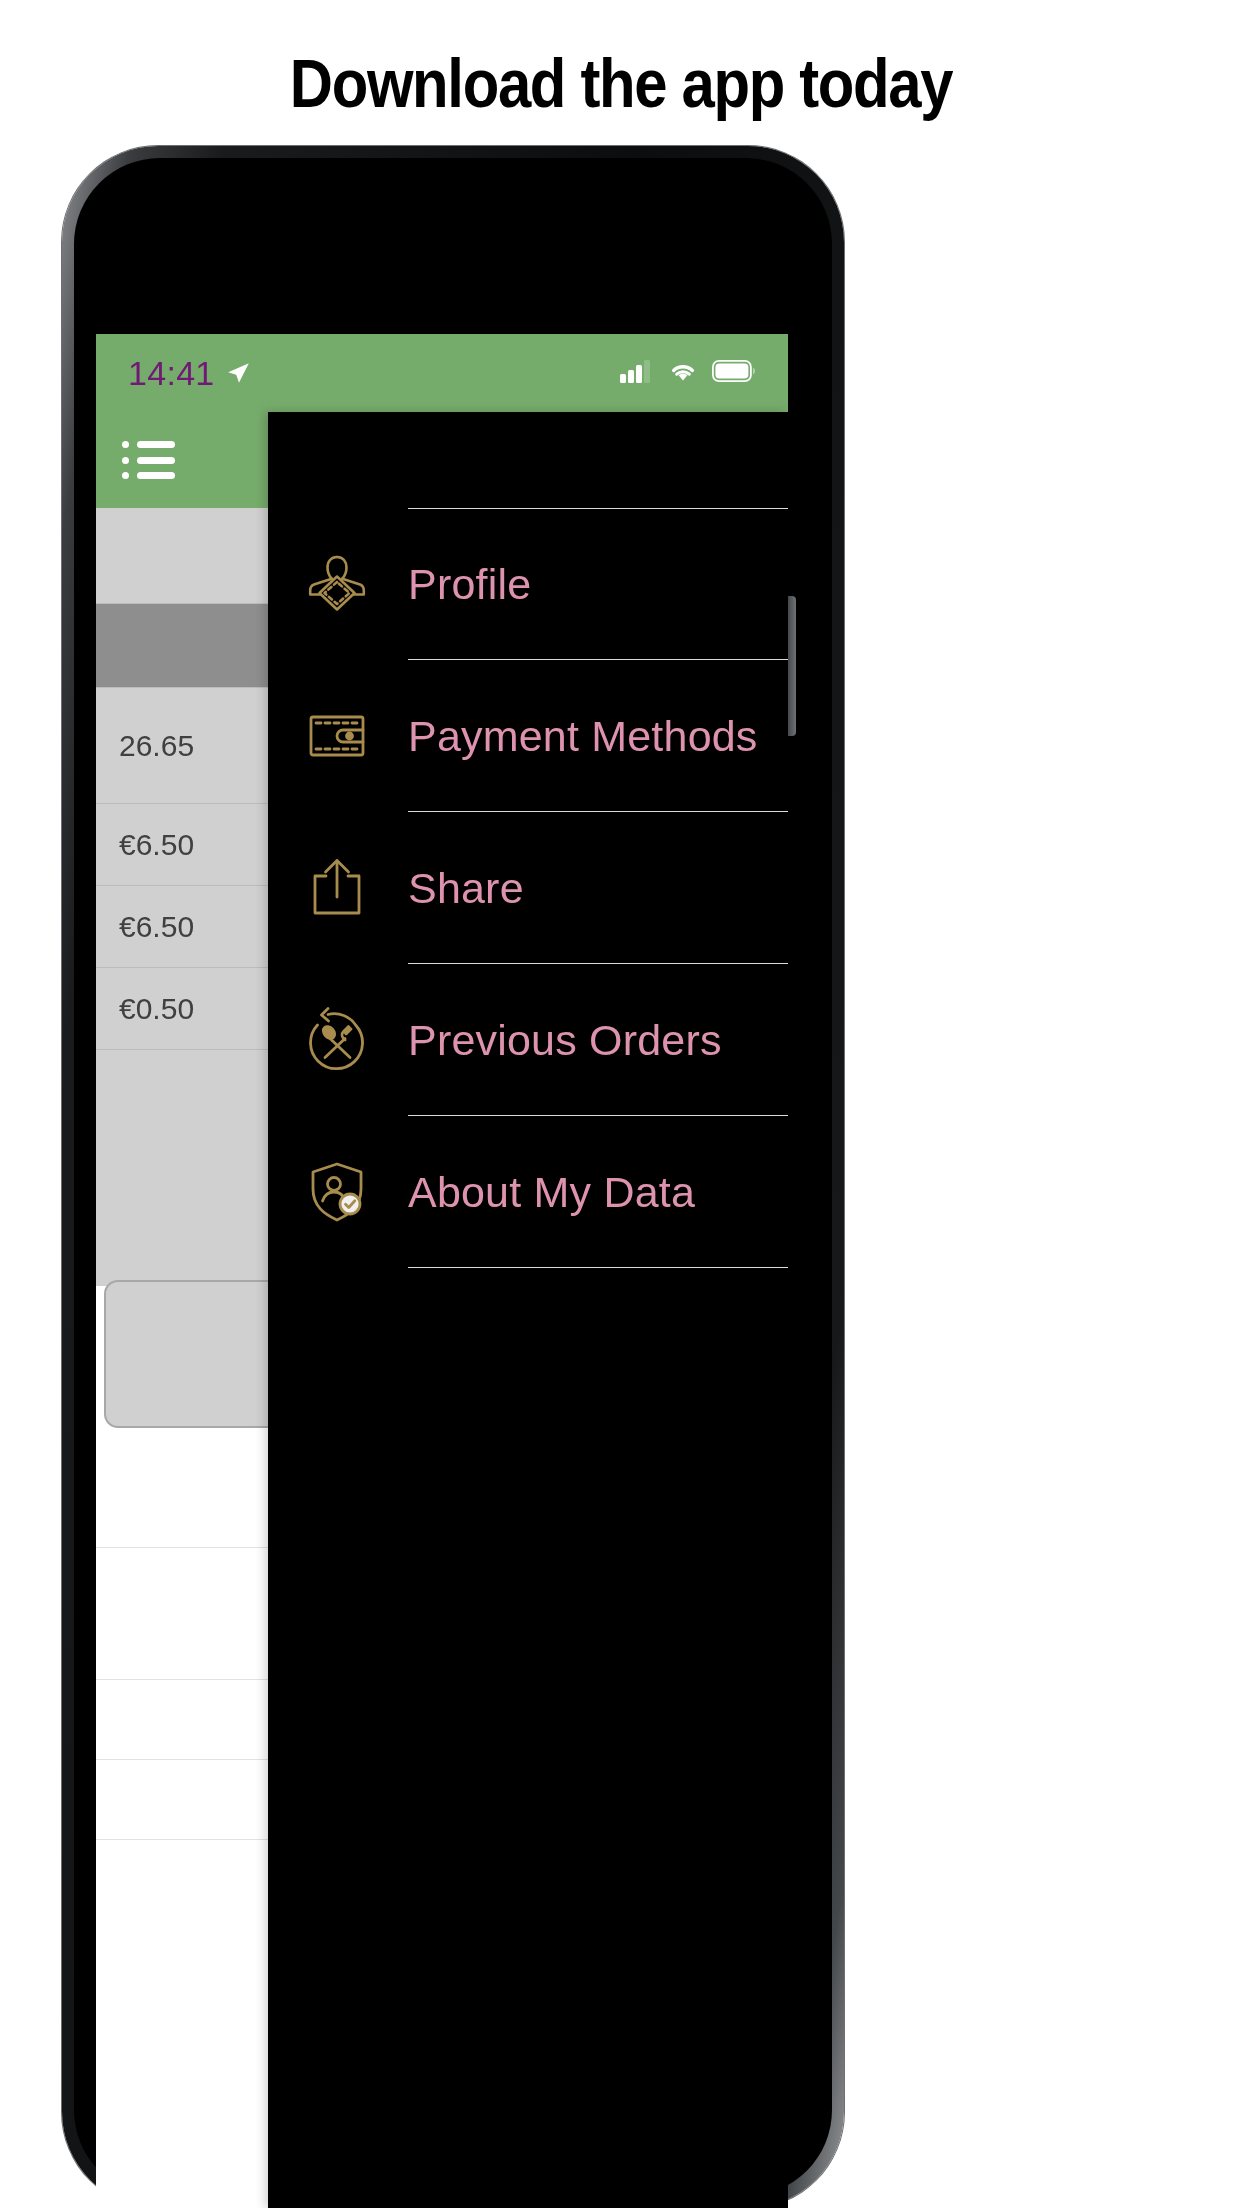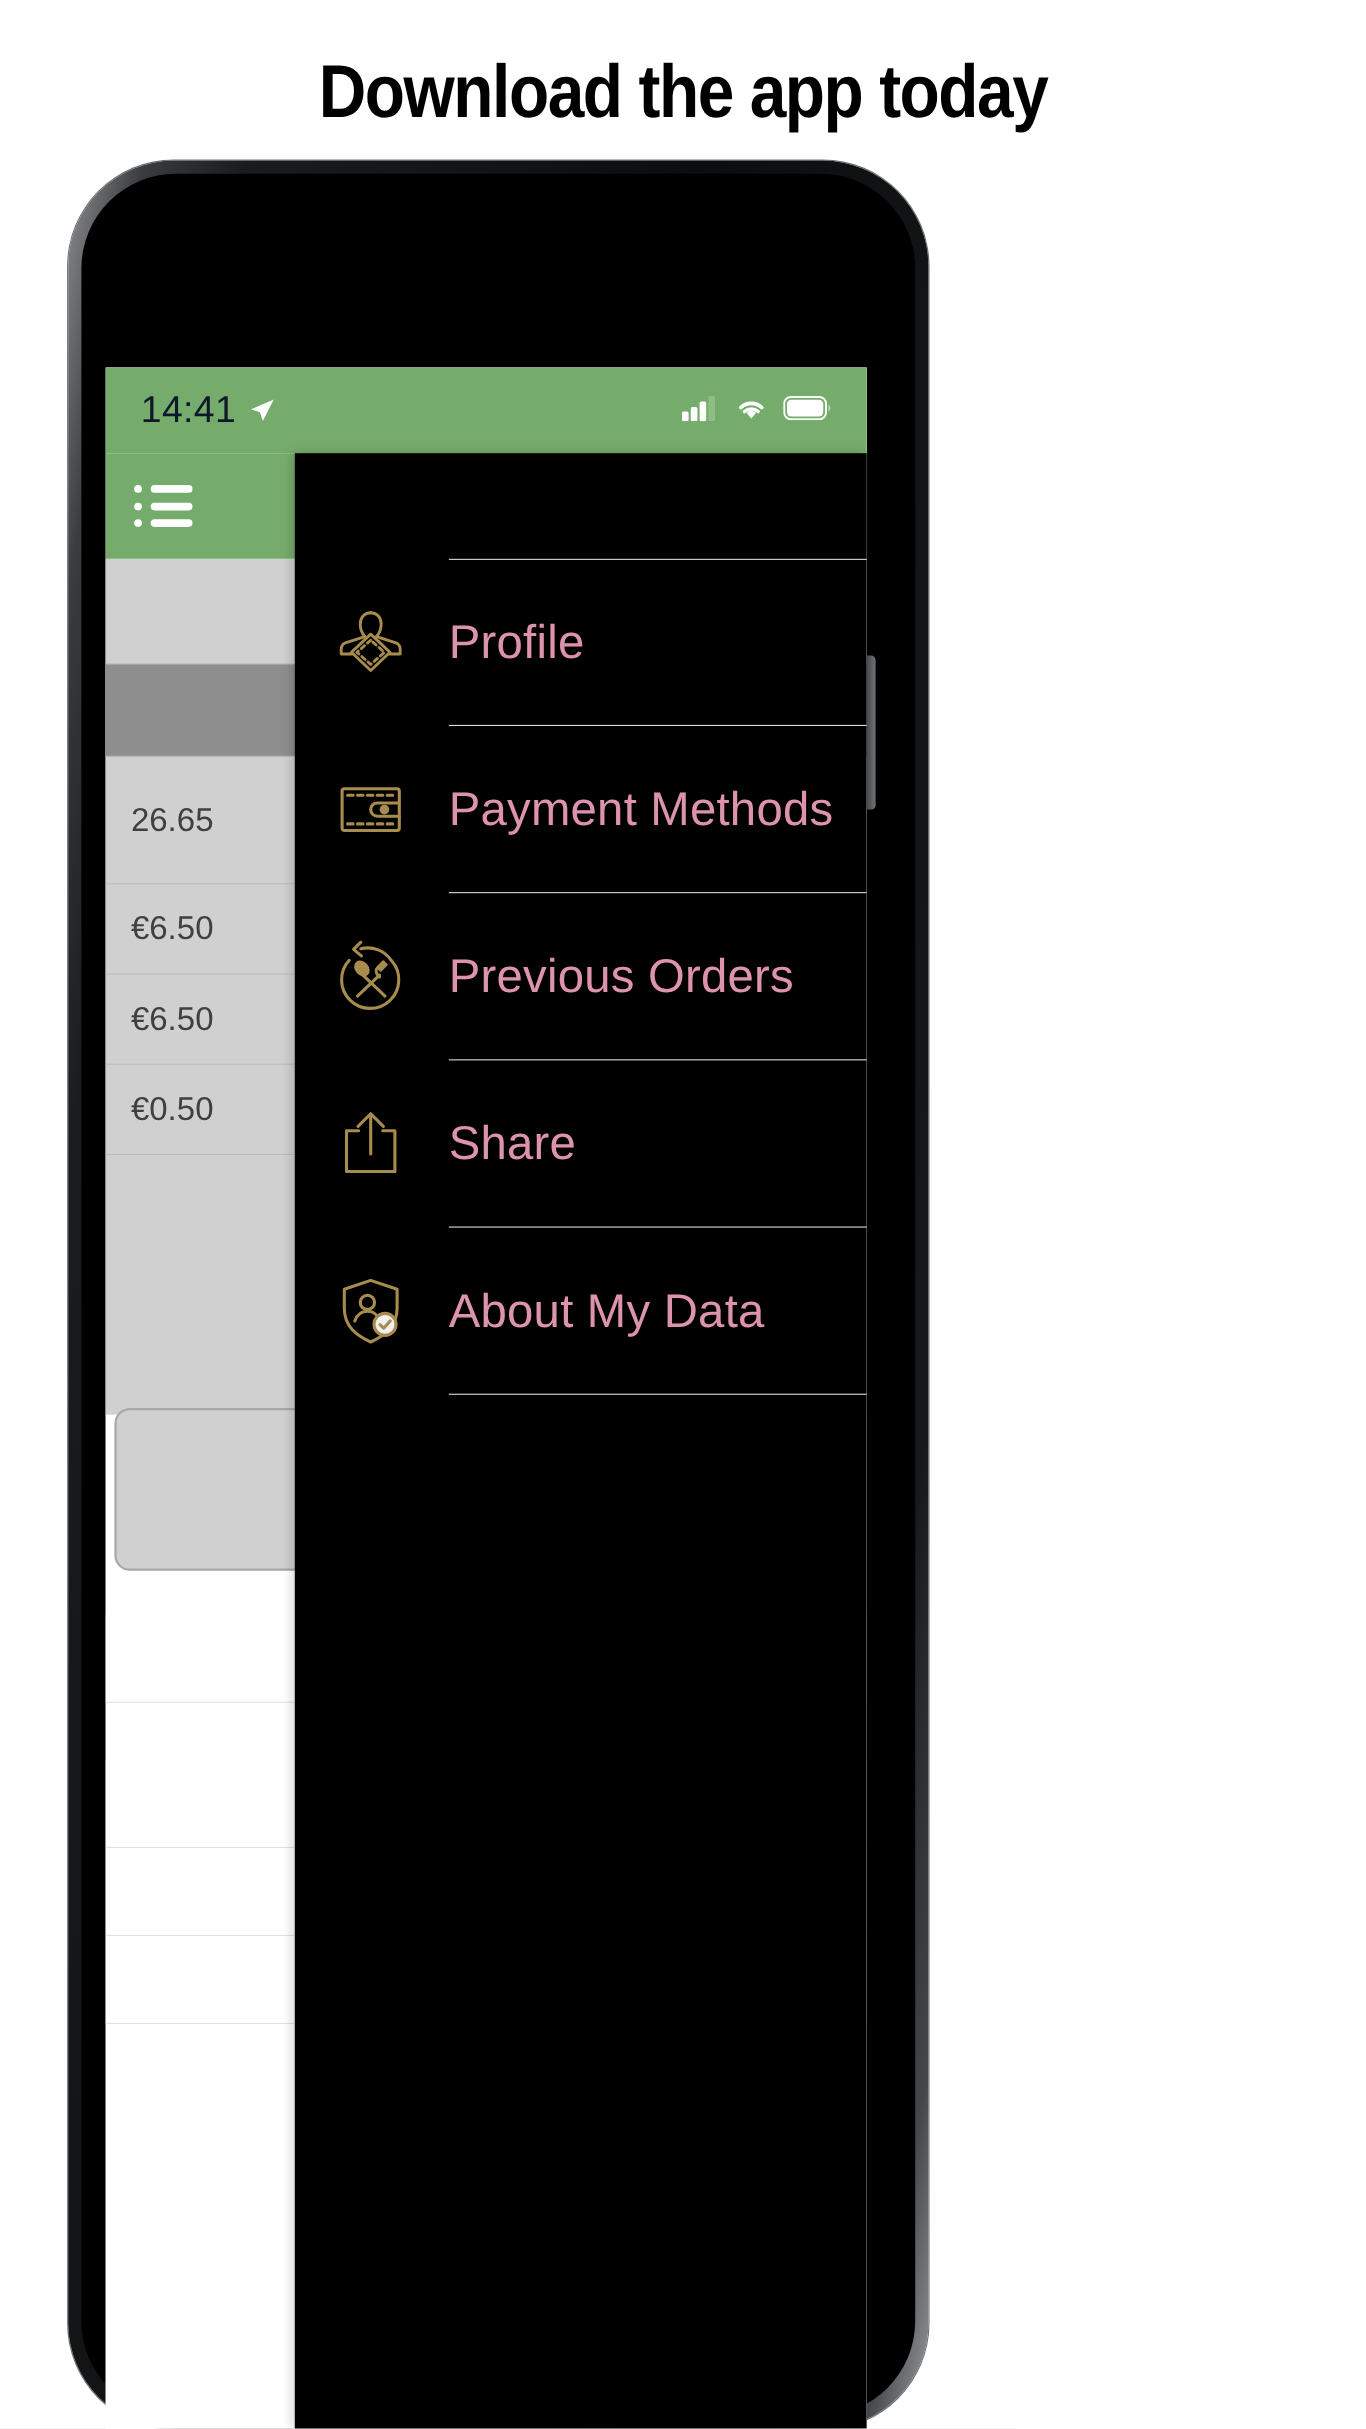--- a/index.html
+++ b/index.html
@@ -75,21 +75,21 @@
 
   
   .statusbar {
     position: absolute; left: 0; top: 0; width: 692px; height: 78px;
     background: #76ac6b;
     display: flex; align-items: center; justify-content: space-between;
     padding: 0 32px;
   }
   .status-left { display: flex; align-items: center; gap: 10px; }
   .status-time {
-    color: #0f172a; font-size: 34px; font-weight: 500;
+    color: #701a75; font-size: 34px; font-weight: 500;
     letter-spacing: 0.3px; font-family: "Liberation Sans", sans-serif;
   }
   .loc-arrow { width: 26px; height: 26px; display: block; }
   .status-right { display: flex; align-items: center; gap: 13px; }
 
   
   .navbar {
     position: absolute; left: 0; top: 78px; width: 692px; height: 96px;
     background: #76ac6b;
   }
@@ -300,49 +300,49 @@
             <circle cx="45.5" cy="33" r="4.4" fill="#a78c4e" stroke="none"></circle>
           </svg>
         </span>
         <span class="menu-label">Payment Methods</span>
         <div class="menu-divider"></div>
       </div>
 
       <div class="menu-item">
         <span class="menu-icon">
           <svg width="66" height="66" viewBox="0 0 66 66" fill="none" stroke="#a78c4e" stroke-width="2.8" stroke-linecap="round" stroke-linejoin="round">
+            <path d="M22 21 H11 V58 H55 V21 H44"></path>
+            <path d="M33 6 L33 42"></path>
+            <path d="M21.5 17 L33 5.5 L44.5 17"></path>
+          </svg>
+        </span>
+        <span class="menu-label">Share</span>
+        <div class="menu-divider"></div>
+      </div>
+
+      <div class="menu-item">
+        <span class="menu-icon">
+          <svg width="66" height="66" viewBox="0 0 66 66" fill="none" stroke="#a78c4e" stroke-width="2.8" stroke-linecap="round" stroke-linejoin="round">
             <path d="M13.5 18 A26 26 0 1 0 52 18.5 A26 26 0 0 0 24 7.5"></path>
             <path d="M24 1.5 L17.5 8 L24.5 14"></path>
             <ellipse cx="25" cy="25.5" rx="6.2" ry="8" transform="rotate(-42 25 25.5)" fill="#a78c4e" stroke="none"></ellipse>
             <path d="M25.5 31 L46 50.5"></path>
             <path d="M44.5 19.5 L39.5 24.5 a5 5 0 0 0 0 7 l1.6 1.6"></path>
             <path d="M45.5 20.5 L40.5 25.5"></path>
             <path d="M47 22 L42 27"></path>
             <path d="M41 31.5 L21 50.5"></path>
           </svg>
         </span>
         <span class="menu-label">Previous Orders</span>
         <div class="menu-divider"></div>
       </div>
 
       <div class="menu-item">
         <span class="menu-icon">
           <svg width="66" height="66" viewBox="0 0 66 66" fill="none" stroke="#a78c4e" stroke-width="2.8" stroke-linecap="round" stroke-linejoin="round">
-            <path d="M22 21 H11 V58 H55 V21 H44"></path>
-            <path d="M33 6 L33 42"></path>
-            <path d="M21.5 17 L33 5.5 L44.5 17"></path>
-          </svg>
-        </span>
-        <span class="menu-label">Share</span>
-        <div class="menu-divider"></div>
-      </div>
-
-      <div class="menu-item">
-        <span class="menu-icon">
-          <svg width="66" height="66" viewBox="0 0 66 66" fill="none" stroke="#a78c4e" stroke-width="2.8" stroke-linecap="round" stroke-linejoin="round">
             <path d="M33 5 L57 13 v17 c0 17-11 25-24 31 C20 55 9 47 9 30 V13 Z"></path>
             <circle cx="30" cy="25" r="6.5"></circle>
             <path d="M18.5 42 c2-6 6.5-9 11.5-9 s9.5 3 11.5 9"></path>
             <circle cx="46" cy="45" r="10" fill="#f0f0f0"></circle>
             <path d="M41.5 45.2 L44.8 48.5 L50.8 41.8"></path>
           </svg>
         </span>
         <span class="menu-label">About My Data</span>
         <div class="menu-divider"></div>
       </div>

